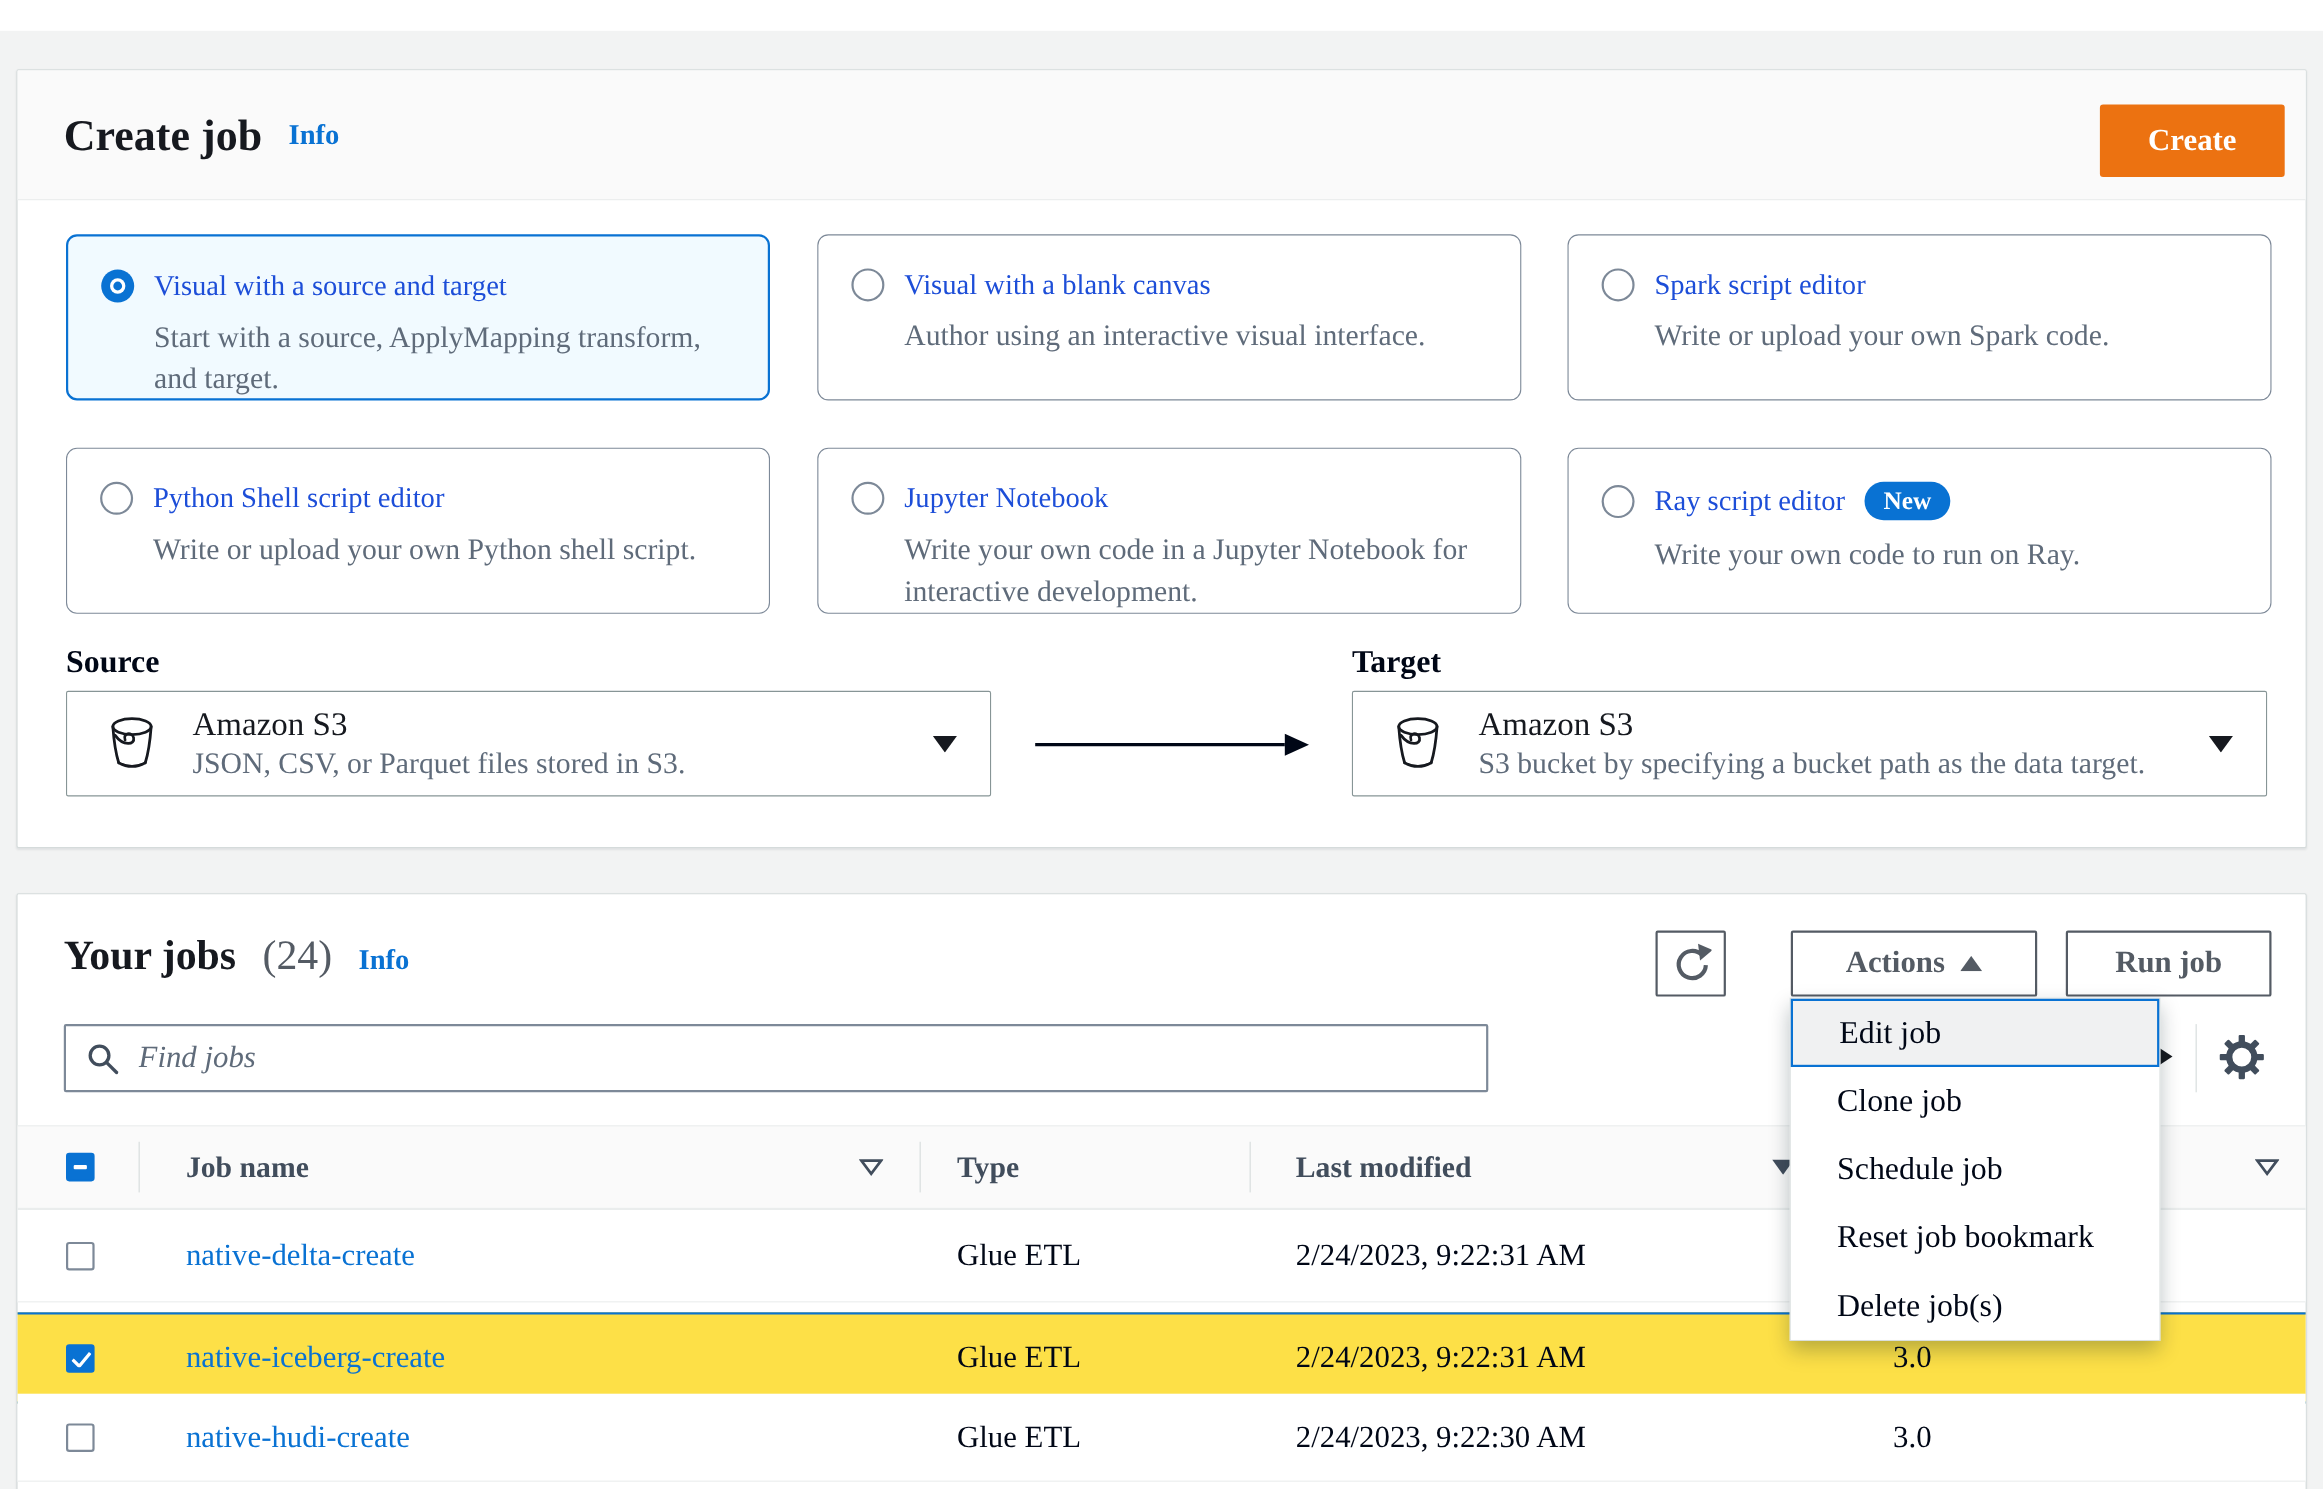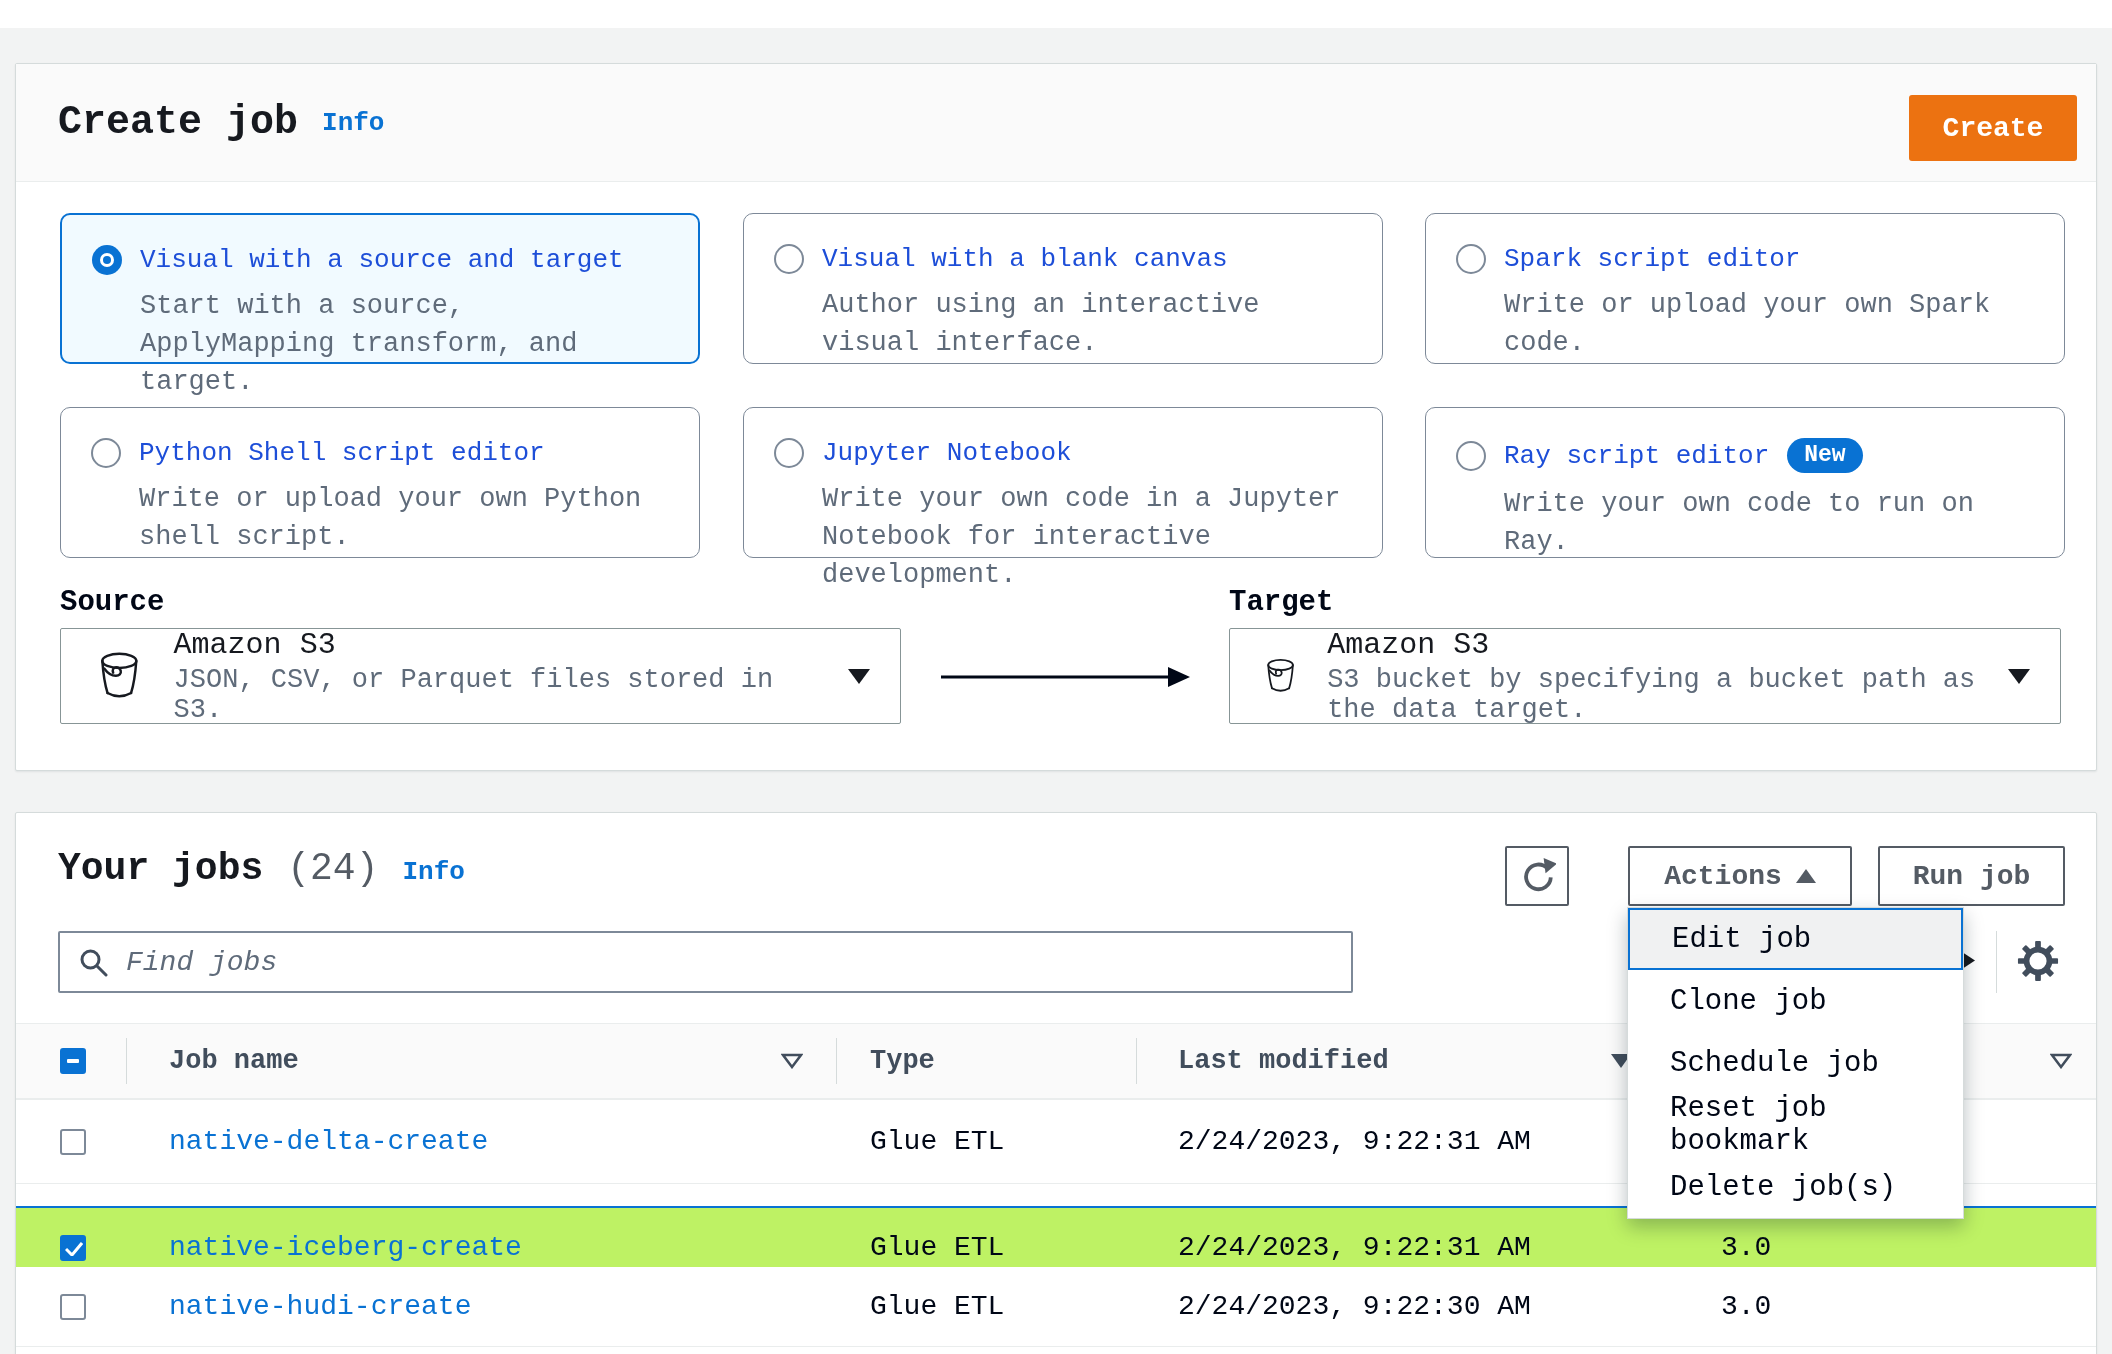--- a/index.html
+++ b/index.html
@@ -1,17 +1,17 @@
 <!DOCTYPE html>
 <html><head>
 <meta charset="utf-8">
 <style>
   html,body{margin:0;padding:0;background:#fff;}
   #app{position:relative;width:2112px;height:1354px;background:#f2f3f3;
-       font-family:Liberation Mono, monospace;color:#16191f;overflow:hidden;}
+       font-family:Liberation Serif, serif;color:#16191f;overflow:hidden;}
   .top-strip{position:absolute;top:0;left:0;right:0;height:28px;background:#fff;}
 
   .panel{position:absolute;left:15px;width:2080px;background:#fff;
          border:1px solid #d5dbdb;border-radius:2px;box-shadow:0 1px 2px rgba(0,28,36,.08);}
   #create-panel{top:63px;height:706px;}
   #jobs-panel{top:812px;height:560px;}
 
   
   .panel-header{position:absolute;top:0;left:0;right:0;height:118px;background:#fafafa;
                 border-bottom:1px solid #eaeded;display:flex;align-items:center;padding-left:42px;box-sizing:border-box;}
@@ -78,21 +78,21 @@
   .hdivider{position:absolute;top:14px;width:1px;height:46px;background:#d5dbdb;}
   .cb{width:26px;height:26px;border:2px solid #7d8998;border-radius:3px;background:#fff;
       box-sizing:border-box;flex:none;position:relative;cursor:pointer;}
   .cb.checked,.cb.indet{background:#0972d3;border-color:#0972d3;}
   .cb.indet::after{content:"";position:absolute;left:5px;top:9px;width:12px;height:4px;background:#fff;border-radius:1px;}
   .cb .tick{display:none;position:absolute;left:3px;top:4px;}
   .cb.checked .tick{display:block;}
 
   .row{position:absolute;left:0;width:100%;box-sizing:border-box;background:#fff;}
   .r1{top:287px;height:84px;border-bottom:1px solid #eaeded;}
-  .r2{top:393px;height:83px;background:#bef264;border-top:2px solid #0972d3;border-bottom:2px solid #0972d3;}
+  .r2{top:380px;height:83px;background:#fde047;border-top:2px solid #0972d3;border-bottom:2px solid #0972d3;}
   .r3{top:454px;height:80px;border-bottom:1px solid #eaeded;}
   .cell{position:absolute;top:0;height:100%;display:flex;align-items:center;font-size:28px;color:#000716;}
   .cell-check{left:44px;}
   .cell-name{left:153px;color:#0972d3;font-weight:500;cursor:pointer;}
   .cell-type{left:854px;}
   .cell-date{left:1162px;}
   .cell-ver{left:1705px;}
 
   .menu{position:absolute;left:1611px;top:94px;width:337px;background:#fff;
         border:1px solid #d5dbdb;box-shadow:0 8px 18px rgba(0,28,36,.28);z-index:50;box-sizing:border-box;}

